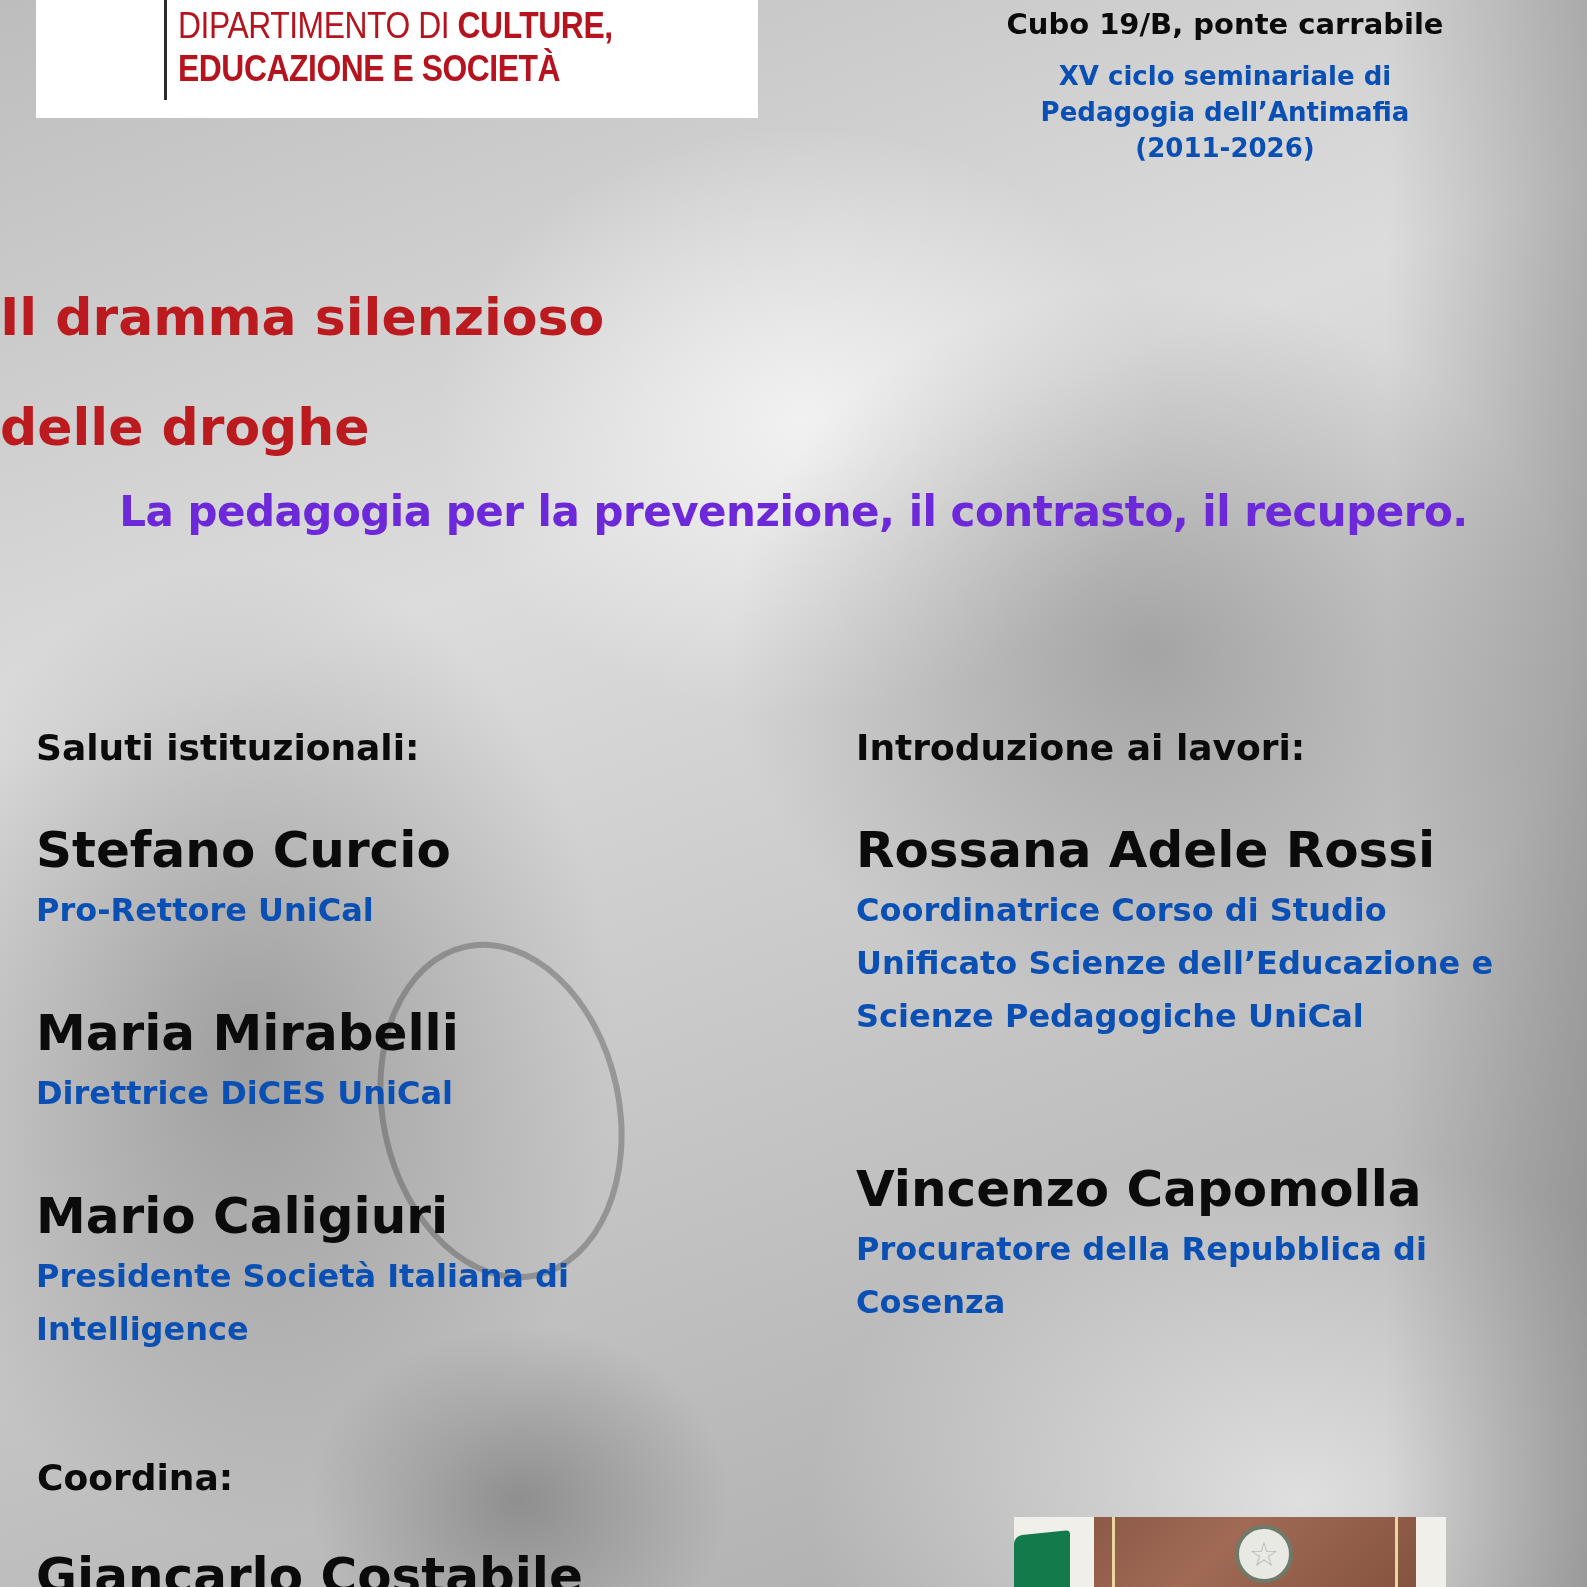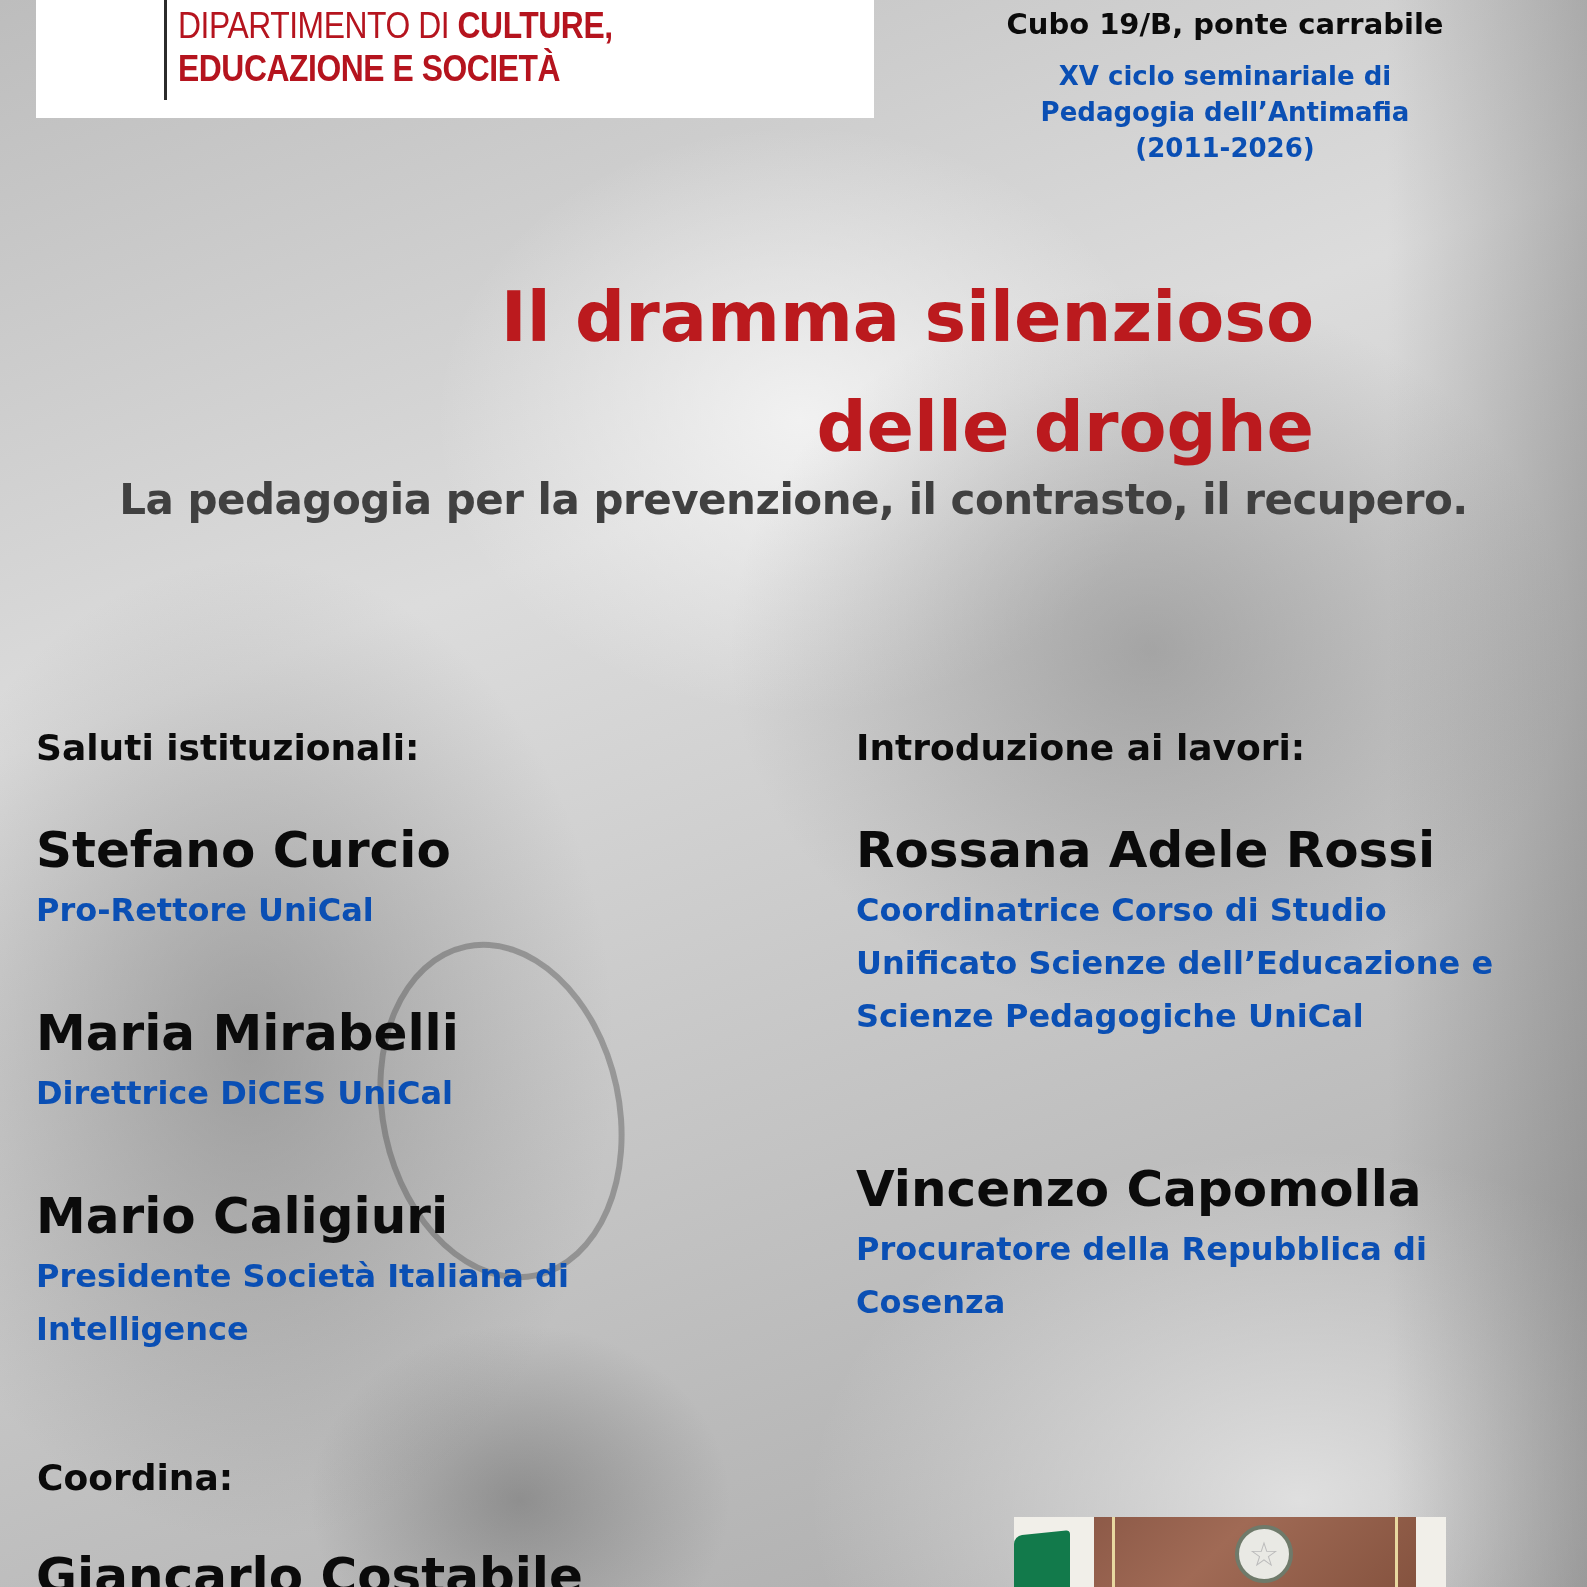--- a/index.html
+++ b/index.html
@@ -23,47 +23,47 @@
     background: linear-gradient(90deg, rgba(0,0,0,0) 0%, rgba(90,90,90,0.35) 100%);
   }
   .bg .glasses {
     position: absolute; left: 380px; top: 940px; width: 230px; height: 330px;
     border: 6px solid rgba(60,60,60,0.35); border-radius: 50%;
     transform: rotate(-12deg);
   }
   .content { position: absolute; inset: 0; z-index: 1; }
 
   .logo-box {
-    position: absolute; left: 36px; top: 0; width: 838px; height: 118px;
+    position: absolute; left: 36px; top: 0; width: 722px; height: 118px;
     background: #ffffff;
   }
   .logo-box .divider {
     position: absolute; left: 128px; top: 0; width: 3px; height: 100px; background: #2b2b2b;
   }
   .logo-box .dept {
     position: absolute; left: 142px; top: 4px;
     font-family: "Liberation Sans", sans-serif; font-size: 37px; line-height: 43px;
     color: #b5141e; letter-spacing: -0.5px; transform: scaleX(0.86); transform-origin: left top;
   }
   .logo-box .dept .light { font-weight: 400; }
   .logo-box .dept .bold { font-weight: 700; }
 
   .venue {
     position: absolute; left: 1000px; top: 6px; width: 450px; text-align: center;
   }
   .venue .place { font-weight: 700; font-size: 29px; color: #0b0b0b; line-height: 36px; }
   .venue .cycle { font-weight: 700; font-size: 26px; color: #0a4fb4; line-height: 36px; margin-top: 16px; }
 
   .title {
-    position: absolute; left: 0; top: 262px; width: 1314px; text-align: right;
-    color: #bb1a1e; font-weight: 700; font-size: 70px; line-height: 110px;
+    position: absolute; left: 0; top: 262px; width: 1314px; text-align: left;
+    color: #bb1a1e; font-weight: 700; font-size: 52px; line-height: 110px;
   }
   .subtitle {
-    position: absolute; left: 0; top: 472px; width: 1587px; text-align: center;
-    color: #404040; font-weight: 700; font-size: 42px; line-height: 56px; letter-spacing: -0.5px;
+    position: absolute; left: 0; top: 484px; width: 1587px; text-align: center;
+    color: #6d28d9; font-weight: 700; font-size: 42px; line-height: 56px; letter-spacing: -0.5px;
   }
 
   .col-left { position: absolute; left: 36px; top: 722px; width: 640px; }
   .col-right { position: absolute; left: 856px; top: 722px; width: 740px; }
 
   .section-label { font-weight: 700; font-size: 36px; color: #0b0b0b; line-height: 52px; }
   .speaker-name { font-weight: 700; font-size: 50px; color: #0b0b0b; line-height: 68px; }
   .speaker-role { font-weight: 700; font-size: 32px; color: #0a4fb4; line-height: 53px; }
 
   .gap-s { height: 42px; }

